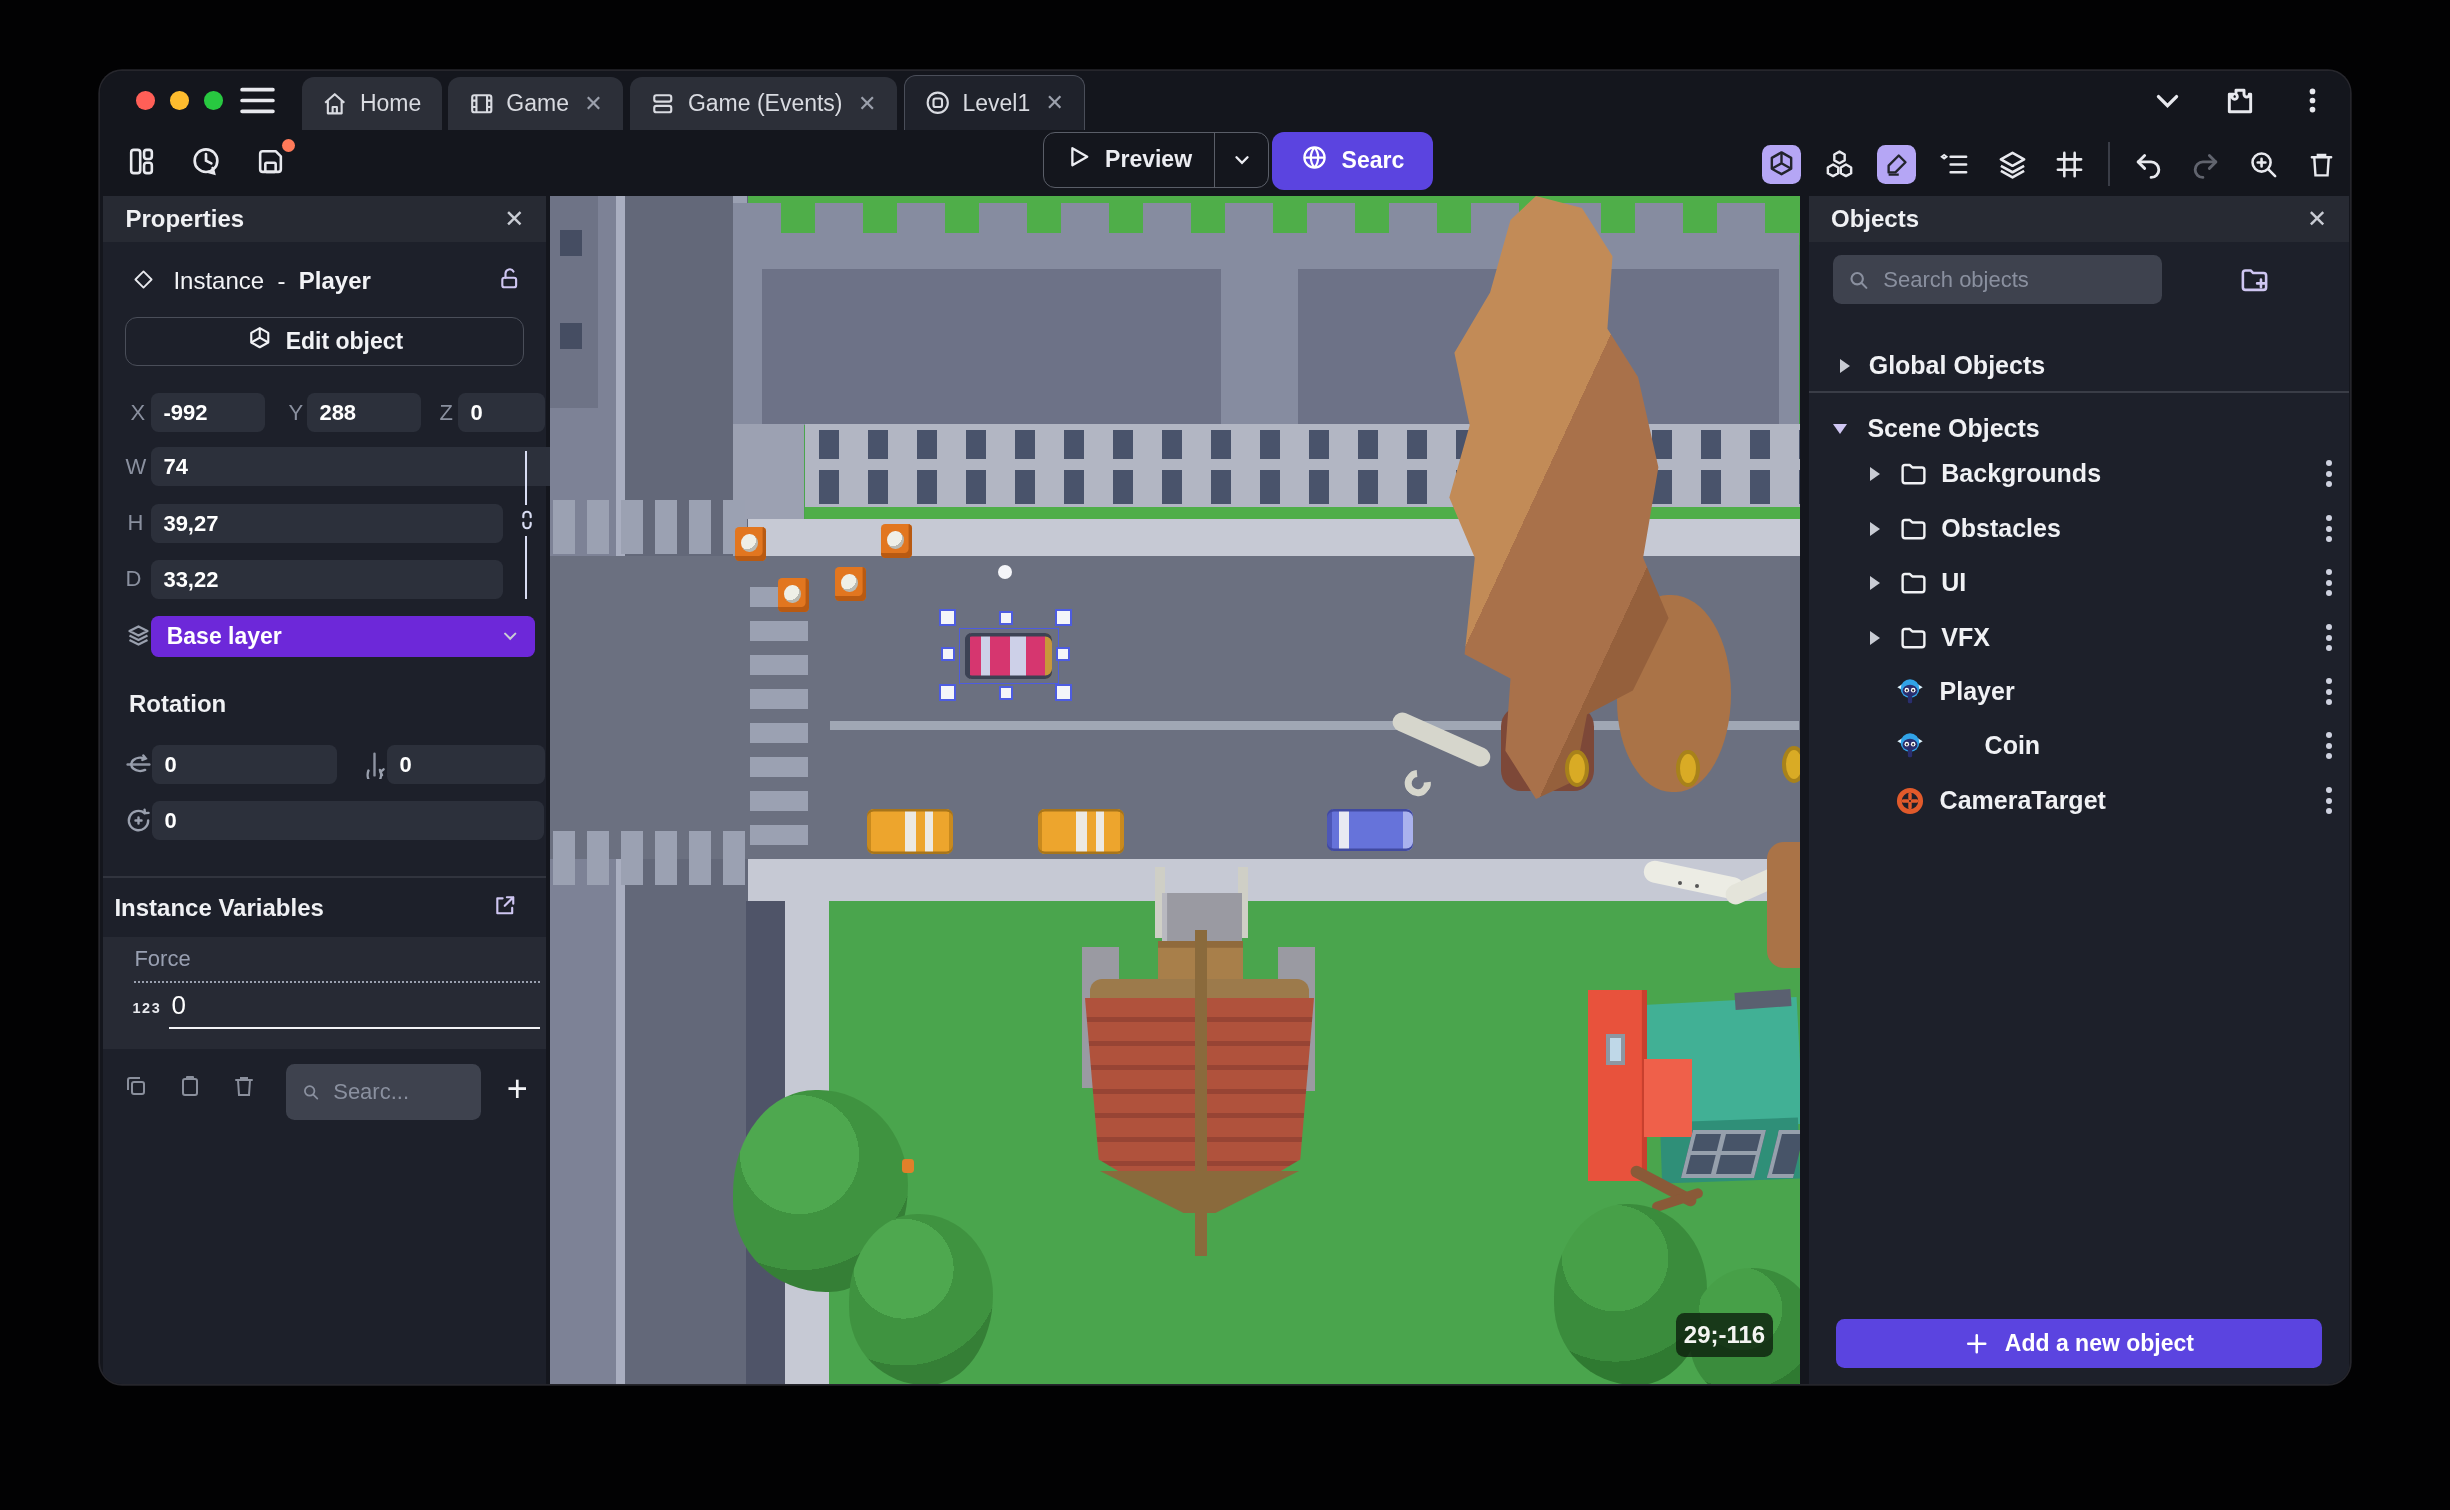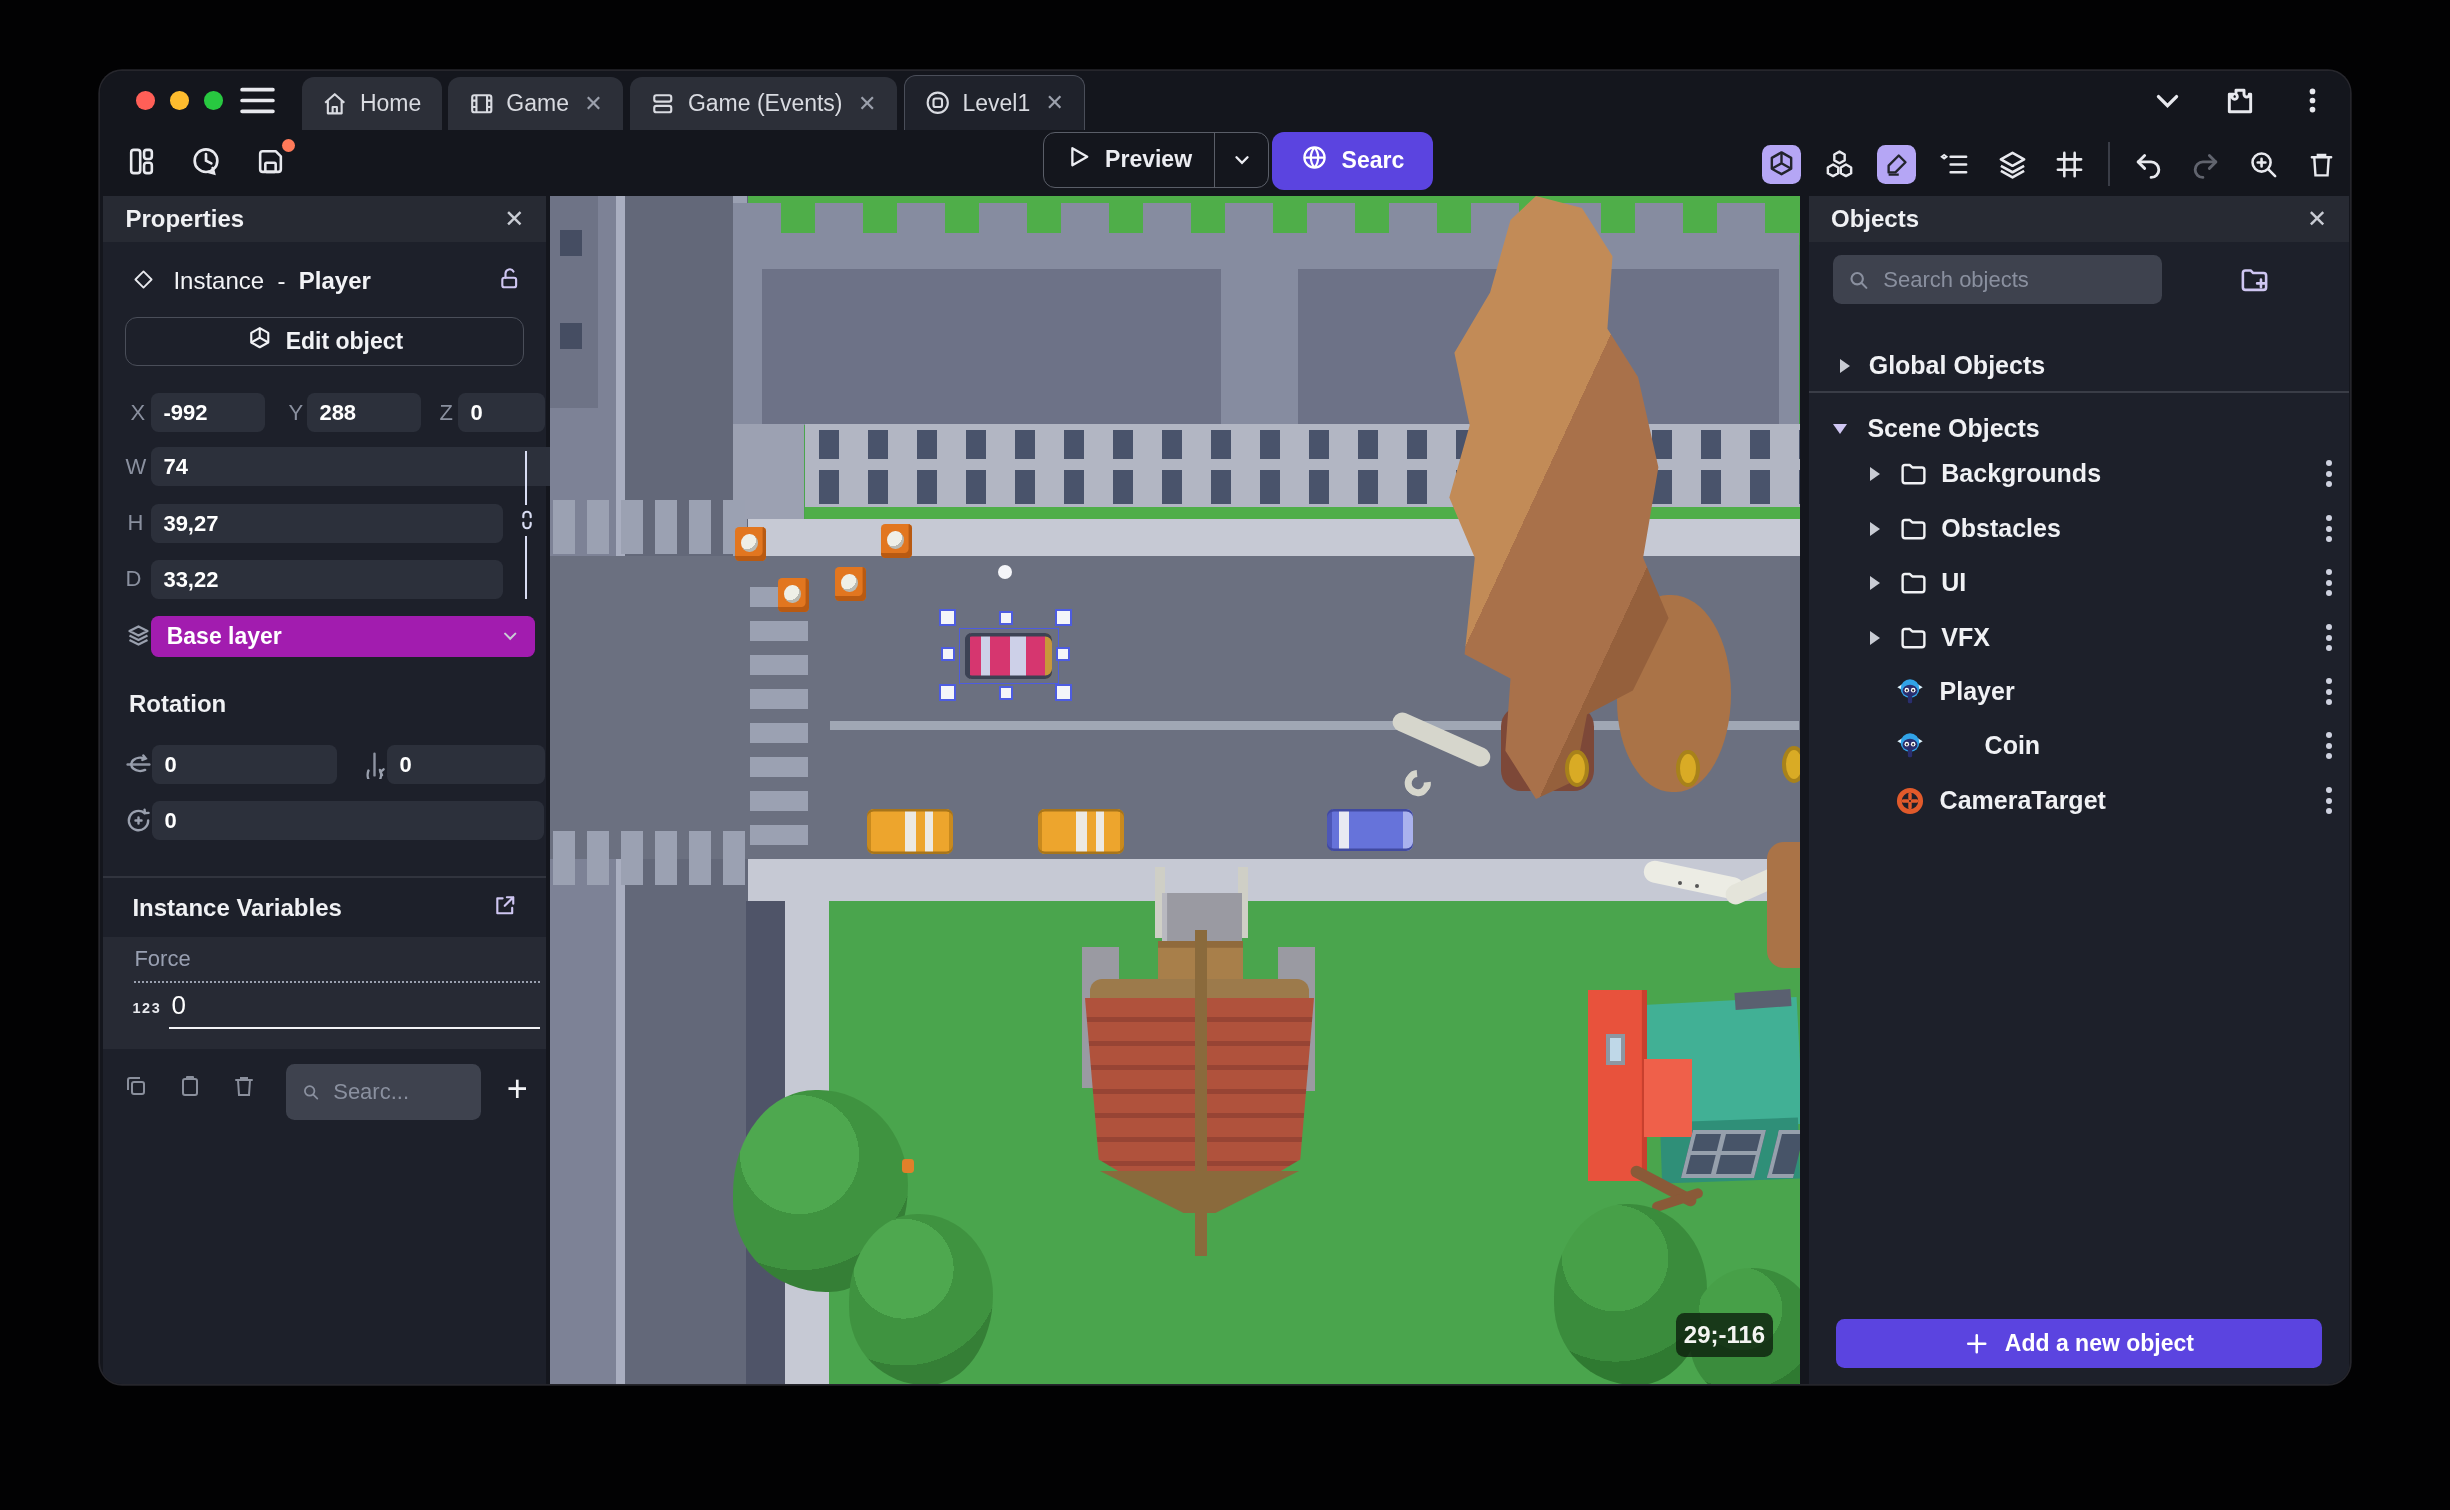--- a/index.html
+++ b/index.html
@@ -35,21 +35,21 @@
   
   .panel{position:absolute;top:125px;bottom:0;background:#1d202a;}
   .panel-hdr{position:absolute;left:0;top:0;right:0;height:46px;background:#272a33;
              display:flex;align-items:center;justify-content:space-between;padding:0 22px;box-sizing:border-box;}
   .panel-hdr .t{font-size:24px;font-weight:600;color:#f0f1f4;}
   .xclose{font-size:24px;color:#c9ccd4;}
   .inp{position:absolute;height:39px;background:#2c303b;border:none;border-radius:7.6px;color:#fff;
        font-size:22px;font-weight:600;padding:0 12px;box-sizing:border-box;font-family:"Liberation Sans",sans-serif;}
   .rowlbl{position:absolute;font-size:22px;color:#8a909f;}
   .sec-title{position:absolute;font-size:24px;font-weight:700;color:#f0f1f4;}
-  .select{position:absolute;height:41px;background:#a21caf;border-radius:7.6px;color:#fff;font-size:23px;
+  .select{position:absolute;height:41px;background:#6d28d9;border-radius:7.6px;color:#fff;font-size:23px;
           font-weight:600;display:flex;align-items:center;justify-content:space-between;padding:0 15.3px;box-sizing:border-box;}
   .icn{position:absolute;color:#9aa0ae;}
   .divider{position:absolute;left:0;right:0;height:1.7px;background:#31343e;}
   .varbox{position:absolute;left:0;right:0;background:#272a34;}
   .search-pill{position:absolute;background:#3e424e;border-radius:8.5px;display:flex;align-items:center;gap:12px;padding:0 15.3px;box-sizing:border-box;}
   .search-pill input{background:transparent;border:none;outline:none;color:#d7dae2;font-size:22px;width:100%;
           font-family:"Liberation Sans",sans-serif;}
   .search-pill input::placeholder{color:#8a909f;}
   
   .orow{position:absolute;left:0;right:0;height:53px;display:flex;align-items:center;}
@@ -355,21 +355,21 @@
       <svg viewBox="0 0 24 24" width="29" height="29" fill="none" stroke="currentColor" stroke-width="2" stroke-linecap="round">
             <path d="M20 12a8 8 0 1 1-3-6.2"></path>
             <path d="M17 3l.3 3 3-.3"></path>
             <path d="M12 9.5v5M9.5 12h5"></path>
           </svg>
     </span>
     <input class="inp" style="left: 49px; top: 605px; width: 392px;" value="0">
 
     <div class="divider" style="top:680px;"></div>
 
-    <span class="sec-title" style="left:29px;top:698px;">Instance Variables</span>
+    <span class="sec-title" style="left:11px;top:698px;">Instance Variables</span>
     <span class="icn" style="right:29px;top:697px;color:#cfc6f2;">
       <svg viewBox="0 0 24 24" width="25.5" height="25.5" fill="none" stroke="currentColor" stroke-width="2" stroke-linecap="round" stroke-linejoin="round">
             <path d="M10 5H5v14h14v-5"></path>
             <path d="M14 4h6v6M20 4l-8 8"></path>
           </svg>
     </span>
 
     <div class="varbox" style="top:741px;height:112px;">
       <span style="position:absolute;left:31px;top:8.5px;font-size:22px;color:#99a0b2;">Force</span>
       <div style="position:absolute;left:31px;right:6.8px;top:44px;border-bottom:2.5px dotted #9aa0ae;"></div>

